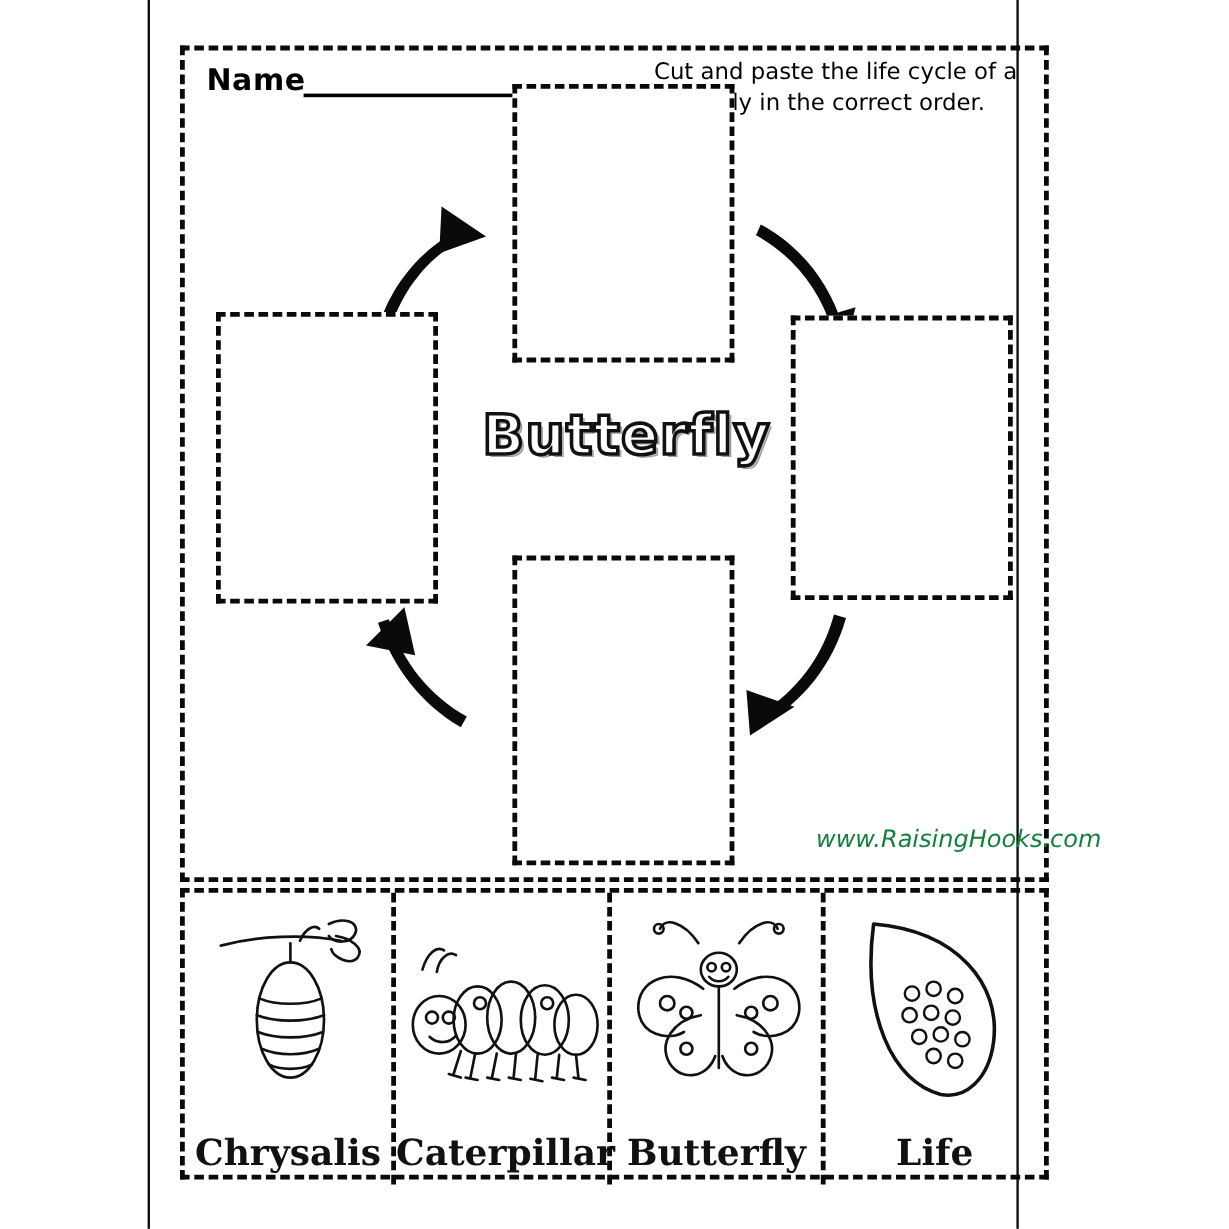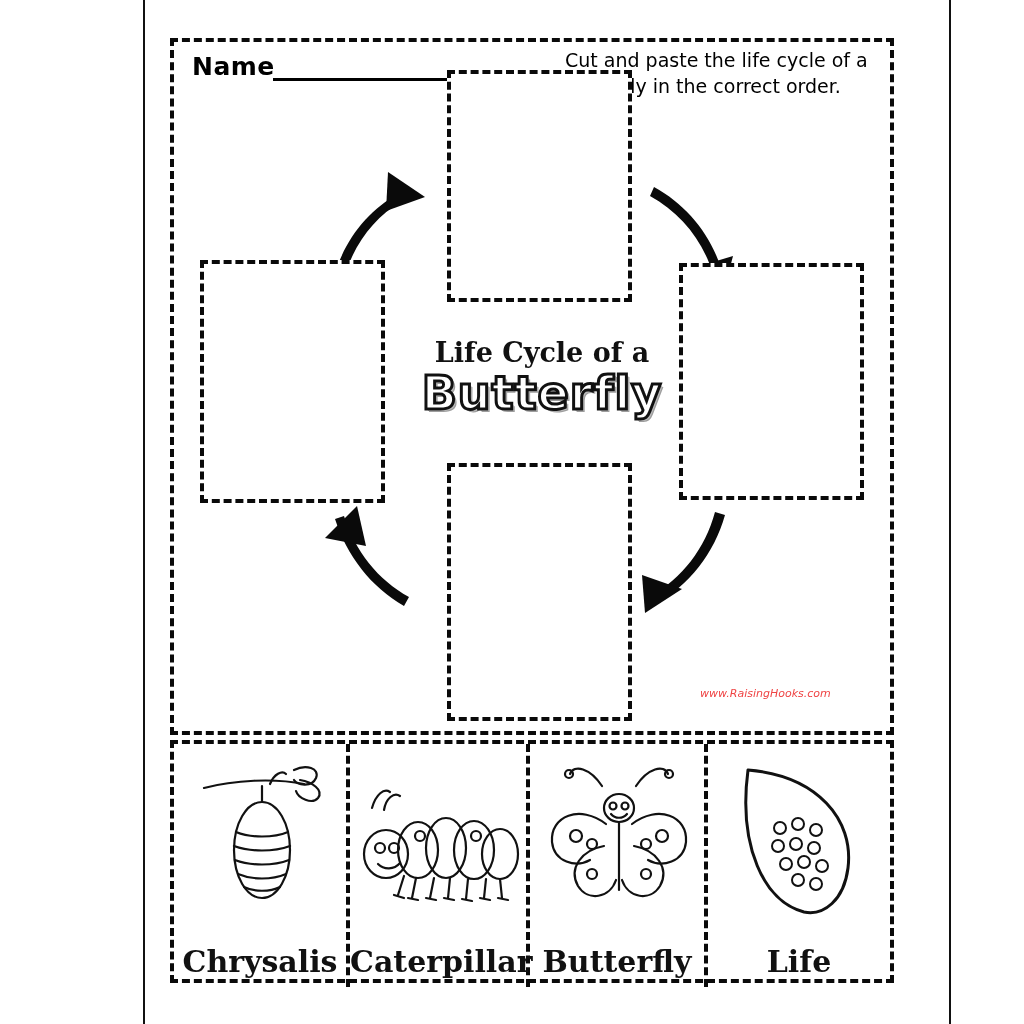--- a/index.html
+++ b/index.html
@@ -10,27 +10,26 @@
   body {
     width: 1024px;
     height: 1024px;
     font-family: "Liberation Sans", sans-serif;
     overflow: hidden;
   }
   .page {
     position: absolute;
     left: 123px;
     top: 0px;
-    width: 808px;
+    width: 726px;
     height: 1024px;
     background: #ffffff;
     border-left: 2px solid #111;
     border-right: 2px solid #111;
     box-sizing: border-box;
-    margin-left: 20px;
   }
   
   .worksheet-border {
     position: absolute;
     left: 25px;
     top: 38px;
     width: 724px;
     height: 697px;
     border: 4px dashed #0a0a0a;
     box-sizing: border-box;
@@ -110,22 +109,22 @@
     left: 0; top: 0;
     width: 778px; height: 760px;
     pointer-events: none;
   }
   
   .watermark {
     position: absolute;
     left: 555px;
     top: 687px;
     font-family: "DejaVu Sans", sans-serif;
-    font-size: 11px;
-    color: #ef4444;
+    font-size: 20px;
+    color: #15803d;
     font-style: italic;
   }
   
   .strip {
     position: absolute;
     left: 25px;
     top: 740px;
     width: 724px;
     height: 243px;
     border: 4px dashed #0a0a0a;
@@ -191,21 +190,20 @@
       <path d="M180 538 L212 506 L221 546 Z"></path>
     </g>
   </svg>
 
   <div class="cyc-box box-top"></div>
   <div class="cyc-box box-right"></div>
   <div class="cyc-box box-bottom"></div>
   <div class="cyc-box box-left"></div>
 
   <div class="title-wrap">
-    <div class="title-line1">Life Cycle of a</div>
     <div class="title-line2">Butterfly</div>
   </div>
 
   <div class="watermark">www.RaisingHooks.com</div>
 
   <div class="strip">
 
     <div class="cut-card" style="left:176px; width:180px;">
       <svg class="card-art" viewBox="0 0 180 175">
         <g fill="none" stroke="#111" stroke-width="2.2" stroke-linecap="round" stroke-linejoin="round">

